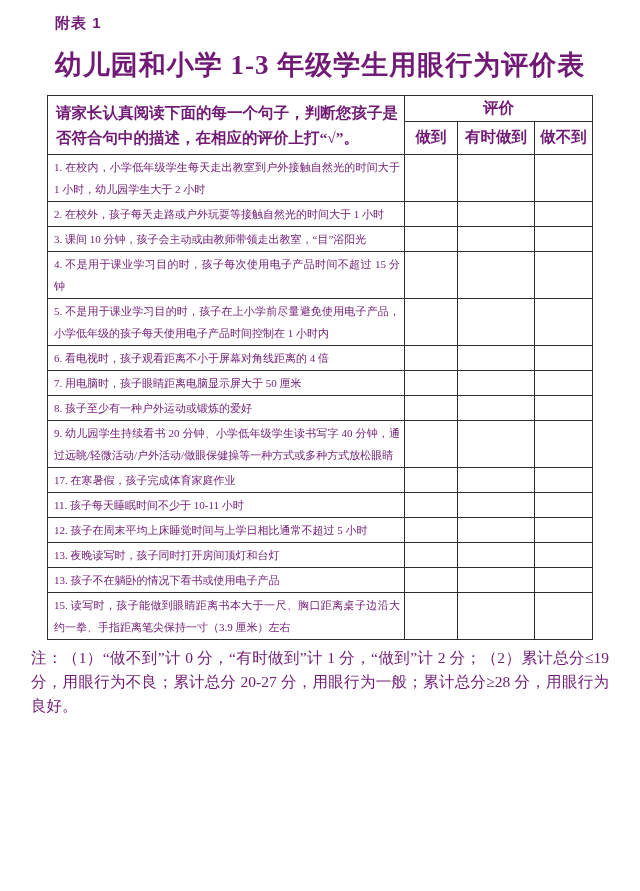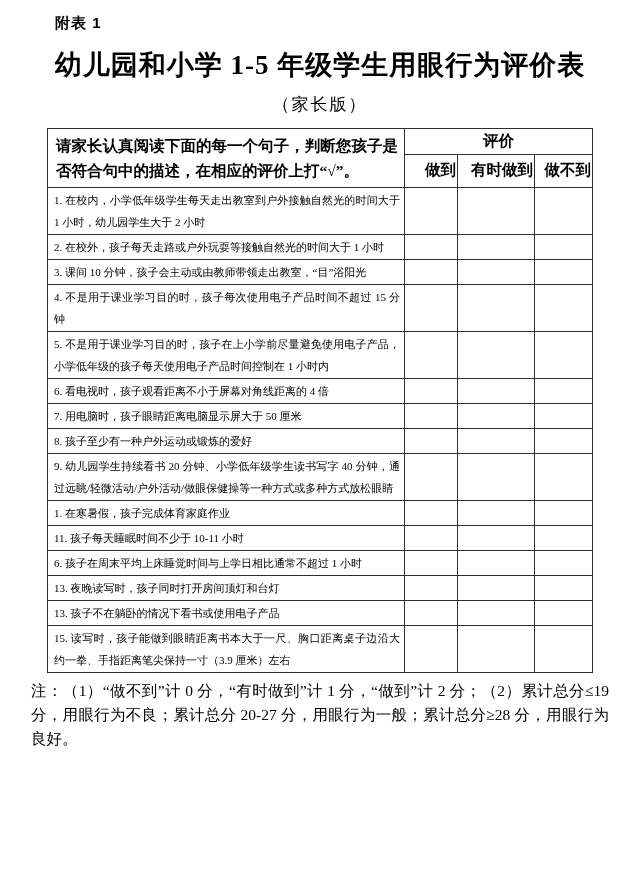--- a/index.html
+++ b/index.html
@@ -5,21 +5,21 @@
   html, body {
     margin: 0;
     padding: 0;
     background: #ffffff;
   }
   .page {
     position: relative;
     width: 640px;
     height: 891px;
     background: #ffffff;
-    color: #000000;
+    color: #701a75;
     font-family: "Liberation Serif", "DejaVu Serif", serif;
     overflow: hidden;
     box-sizing: border-box;
     padding-top: 14px;
   }
   .appendix-label {
     margin-left: 55px;
     font-family: "Liberation Sans", "DejaVu Sans", sans-serif;
     font-size: 15px;
     font-weight: bold;
@@ -64,21 +64,21 @@
   th.eval-header {
     height: 19px;
     font-size: 15.5px;
     font-weight: bold;
     text-align: center;
   }
   th.col-header {
     height: 31px;
     font-size: 15.5px;
     font-weight: bold;
-    text-align: right;
+    text-align: center;
   }
   td.stmt-cell {
     font-size: 11px;
     line-height: 22px;
     padding: 1px 4px 1px 6px;
     text-align: justify;
   }
   td.check-cell {
     background: #ffffff;
   }
@@ -90,23 +90,22 @@
     text-align: justify;
   }
 </style>
 </head>
 <body>
 
 <div class="page">
 
   <div class="appendix-label">附表 1</div>
 
-  <div class="doc-title">幼儿园和小学 1-5 年级学生用眼行为评价表</div>
-
-  <div class="doc-subtitle">（家长版）</div>
+  <div class="doc-title">幼儿园和小学 1-3 年级学生用眼行为评价表</div>
+
 
   <table class="eval-table">
     <colgroup>
       <col class="col-stmt">
       <col class="col-done">
       <col class="col-sometimes">
       <col class="col-notdone">
     </colgroup>
     <thead>
       <tr>
@@ -168,33 +167,33 @@
         <td class="check-cell"></td>
         <td class="check-cell"></td>
       </tr>
       <tr>
         <td class="stmt-cell">9. 幼儿园学生持续看书 20 分钟、小学低年级学生读书写字 40 分钟，通过远眺/轻微活动/户外活动/做眼保健操等一种方式或多种方式放松眼睛</td>
         <td class="check-cell"></td>
         <td class="check-cell"></td>
         <td class="check-cell"></td>
       </tr>
       <tr>
-        <td class="stmt-cell">1. 在寒暑假，孩子完成体育家庭作业</td>
+        <td class="stmt-cell">17. 在寒暑假，孩子完成体育家庭作业</td>
         <td class="check-cell"></td>
         <td class="check-cell"></td>
         <td class="check-cell"></td>
       </tr>
       <tr>
         <td class="stmt-cell">11. 孩子每天睡眠时间不少于 10-11 小时</td>
         <td class="check-cell"></td>
         <td class="check-cell"></td>
         <td class="check-cell"></td>
       </tr>
       <tr>
-        <td class="stmt-cell">6. 孩子在周末平均上床睡觉时间与上学日相比通常不超过 1 小时</td>
+        <td class="stmt-cell">12. 孩子在周末平均上床睡觉时间与上学日相比通常不超过 5 小时</td>
         <td class="check-cell"></td>
         <td class="check-cell"></td>
         <td class="check-cell"></td>
       </tr>
       <tr>
         <td class="stmt-cell">13. 夜晚读写时，孩子同时打开房间顶灯和台灯</td>
         <td class="check-cell"></td>
         <td class="check-cell"></td>
         <td class="check-cell"></td>
       </tr>

